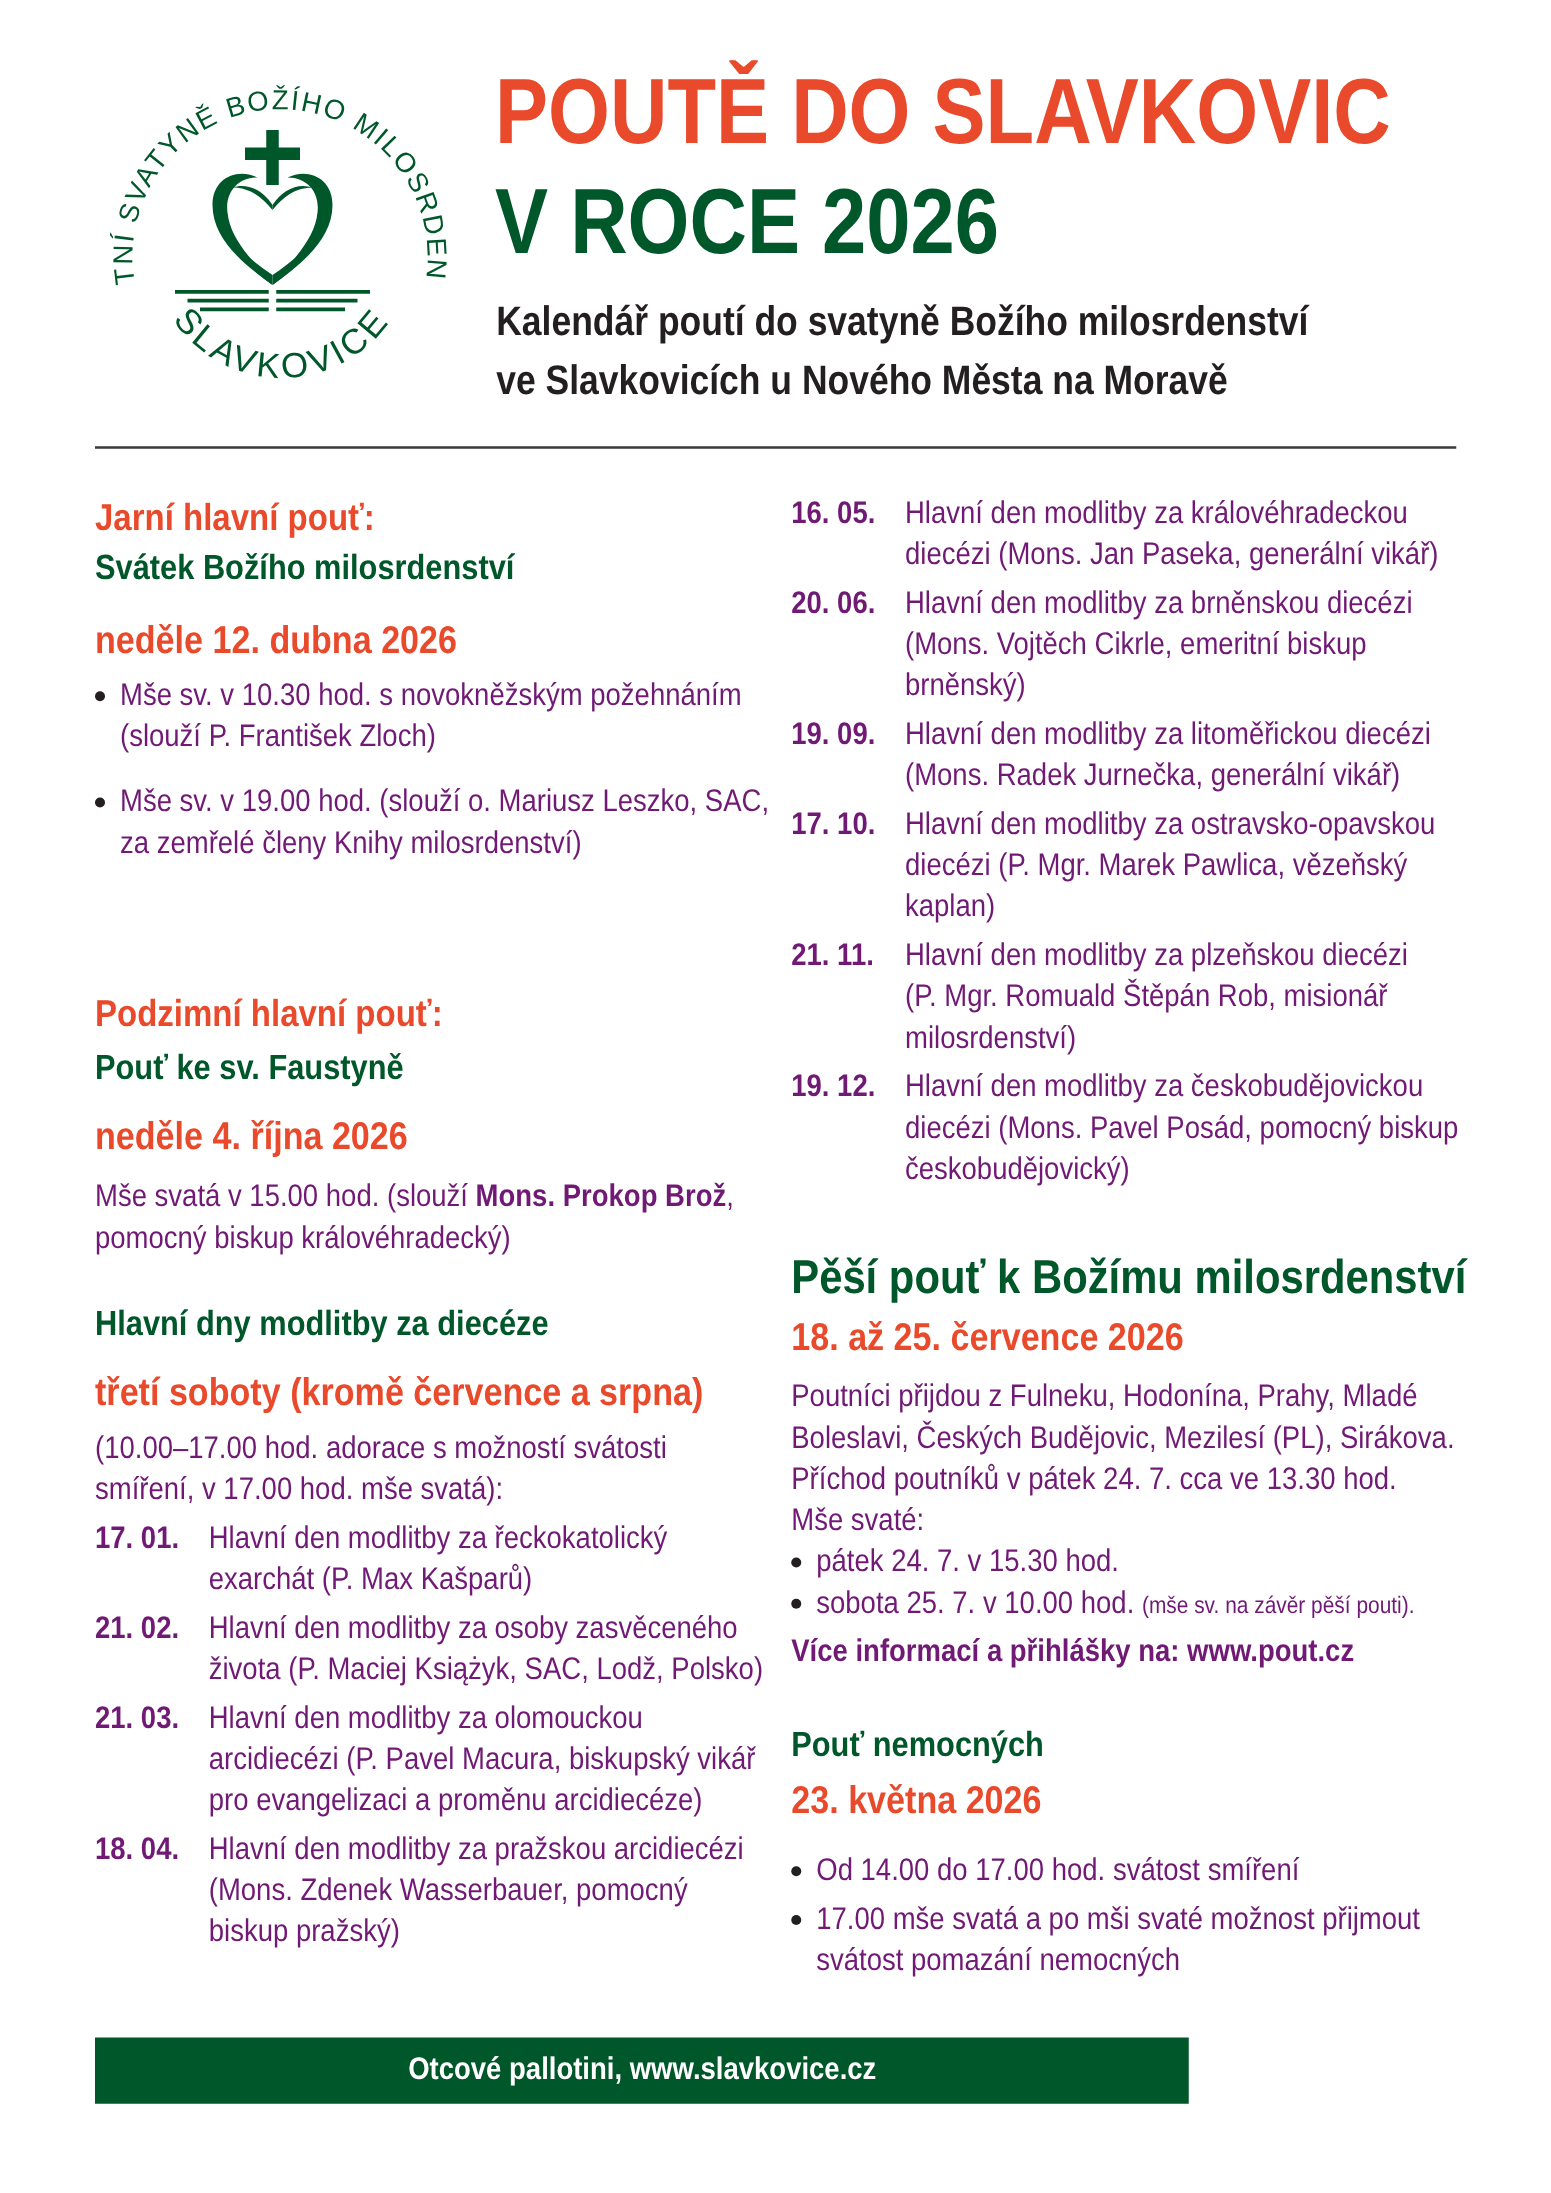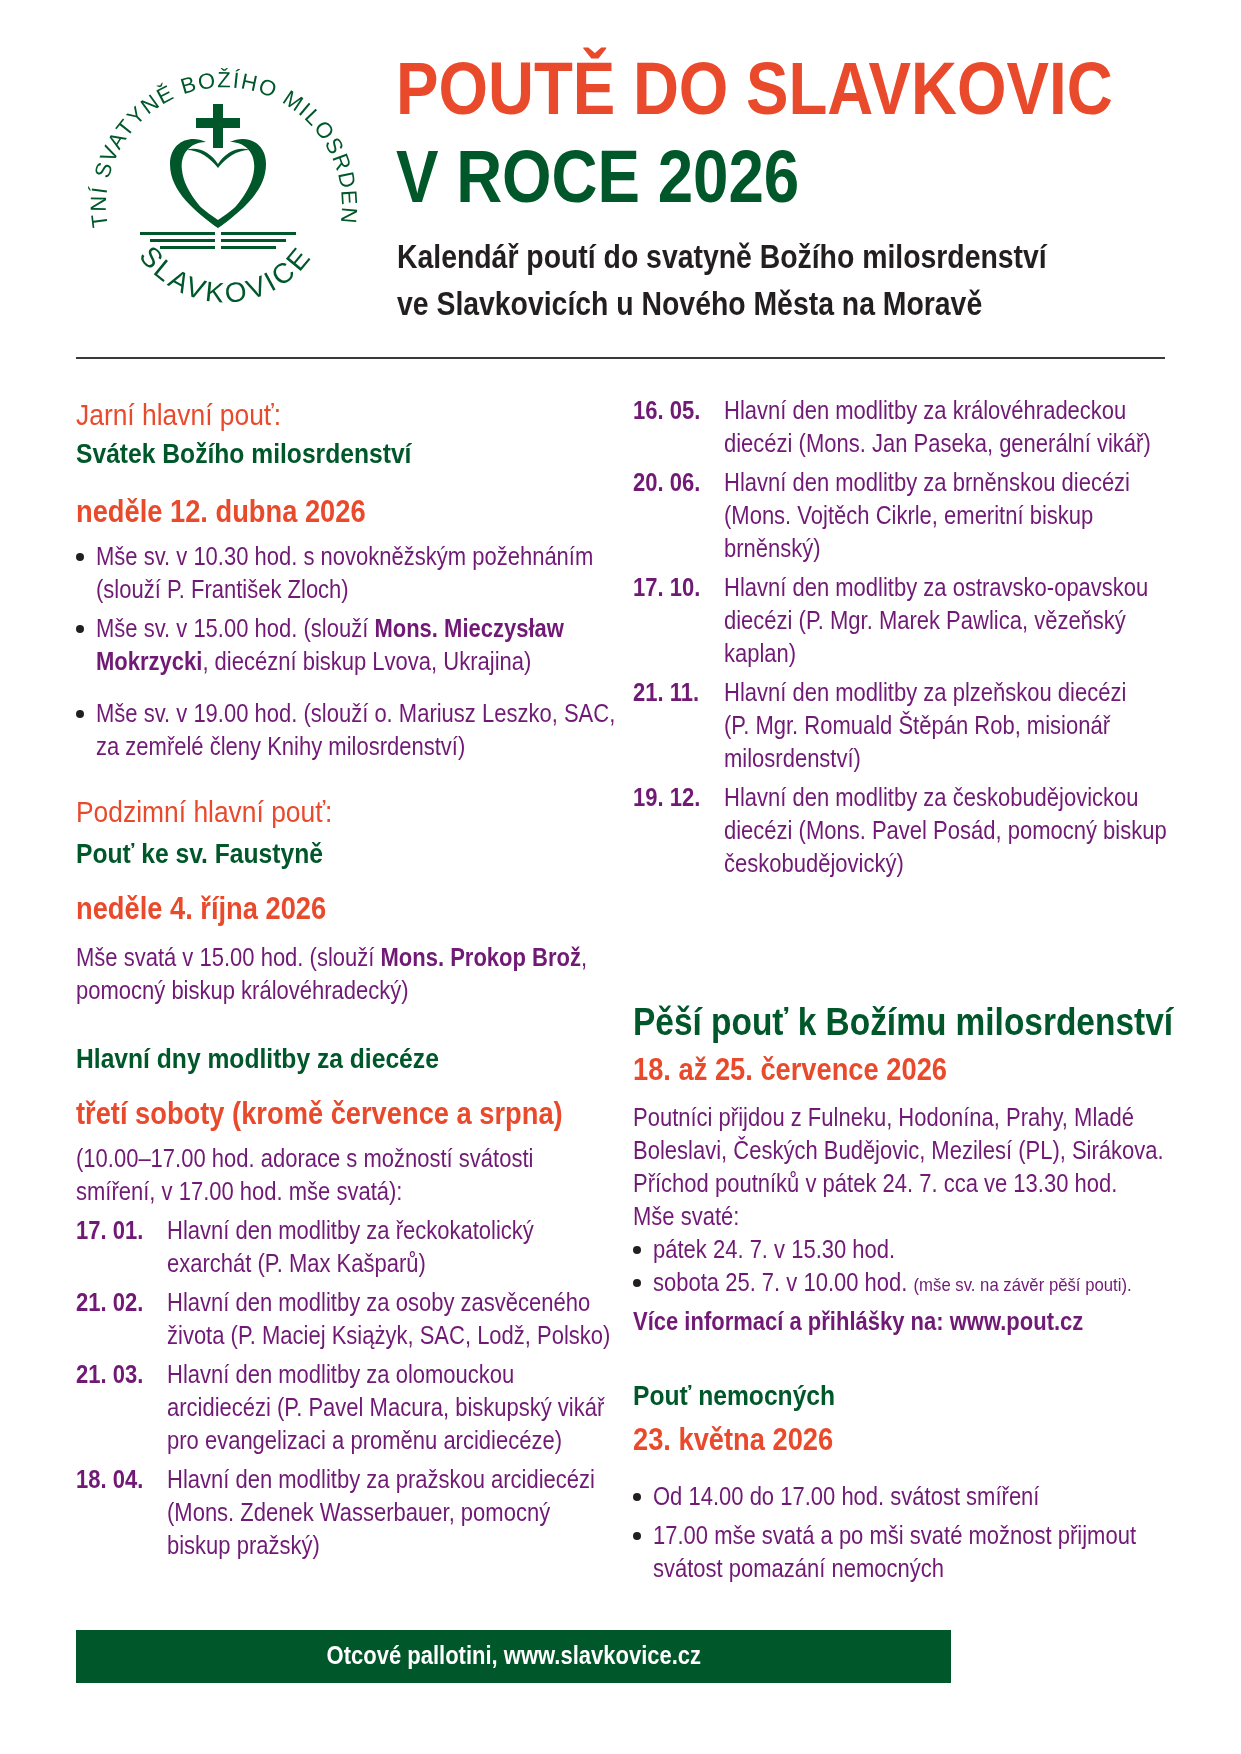--- a/index.html
+++ b/index.html
@@ -16,21 +16,21 @@
               transform: scaleX(0.86); transform-origin: 0 0; line-height: 1; }
   #sub1 { top: 240px; }
   #sub2 { top: 287px; }
   #divider { left: 76px; top: 357px; width: 1089px; height: 2px; background: #3a3a3a; }
 
   
   .col { position: absolute; top: 0; }
   #leftcol { left: 76px; width: 540px; }
   #rightcol { left: 633px; width: 540px; }
   .sx { transform: scaleX(0.88); transform-origin: 0 0; white-space: nowrap; display: block; }
-  .kicker { color: #e94a2b; font-weight: normal; font-size: 30px; line-height: 1; }
+  .kicker { color: #e94a2b; font-weight: bold; font-size: 30px; line-height: 1; }
   .bighead { color: #00572a; font-weight: bold; font-size: 28px; line-height: 1; }
   .redsub { color: #e94a2b; font-weight: bold; font-size: 31px; line-height: 1; }
   .body { font-size: 25px; line-height: 33px; color: #701a75; }
   .body b { font-weight: bold; }
   .bullet { position: relative; padding-left: 20px; }
   .bullet .dot { position: absolute; left: 0; top: 13px; width: 8px; height: 8px; border-radius: 50%; background: #231f20; }
   .small { font-size: 19px; }
   .entry { position: relative; }
   .entry .date { position: absolute; left: 0; top: 0; font-weight: bold; font-size: 25px; line-height: 33px; }
   .entry .text { margin-left: 91px; }
@@ -96,25 +96,20 @@
     <div class="abs redsub" style="top:496px;left:0">
         <span class="sx">neděle 12. dubna 2026</span>
       </div>
 
     <div class="abs body" style="top:540px;left:0;width:560px">
       <div class="bullet">
         <span class="dot"></span>
         <span class="sx">Mše sv. v 10.30 hod. s novokněžským požehnáním</span>
         <span class="sx">(slouží P. František Zloch)</span>
       </div>
-      <div class="bullet" style="margin-top:6px">
-        <span class="dot"></span>
-        <span class="sx"><span>Mše sv. v 15.00 hod. (slouží </span><b>Mons. Mieczysław</b></span>
-        <span class="sx"><b>Mokrzycki</b><span>, diecézní biskup Lvova, Ukrajina)</span></span>
-      </div>
       <div class="bullet" style="margin-top:19px">
         <span class="dot"></span>
         <span class="sx">Mše sv. v 19.00 hod. (slouží o. Mariusz Leszko, SAC,</span>
         <span class="sx">za zemřelé členy Knihy milosrdenství)</span>
       </div>
     </div>
   </section>
 
   <section>
     <div class="abs kicker" style="top:797px;left:0">
@@ -186,20 +181,27 @@
           <span class="sx">Hlavní den modlitby za královéhradeckou</span>
           <span class="sx">diecézi (Mons. Jan Paseka, generální vikář)</span>
         </div>
       </div>
       <div class="entry" style="margin-top: 6px;">
         <span class="date" style="transform: scaleX(0.88); transform-origin: 0px 0px;">20. 06.</span>
         <div class="text">
           <span class="sx">Hlavní den modlitby za brněnskou diecézi</span>
           <span class="sx">(Mons. Vojtěch Cikrle, emeritní biskup</span>
           <span class="sx">brněnský)</span>
+        </div>
+      </div>
+      <div class="entry" style="margin-top: 6px;">
+        <span class="date" style="transform: scaleX(0.88); transform-origin: 0px 0px;">19. 09.</span>
+        <div class="text">
+          <span class="sx">Hlavní den modlitby za litoměřickou diecézi</span>
+          <span class="sx">(Mons. Radek Jurnečka, generální vikář)</span>
         </div>
       </div>
       <div class="entry" style="margin-top: 6px;">
         <span class="date" style="transform: scaleX(0.88); transform-origin: 0px 0px;">17. 10.</span>
         <div class="text">
           <span class="sx">Hlavní den modlitby za ostravsko-opavskou</span>
           <span class="sx">diecézi (P. Mgr. Marek Pawlica, vězeňský</span>
           <span class="sx">kaplan)</span>
         </div>
       </div>

